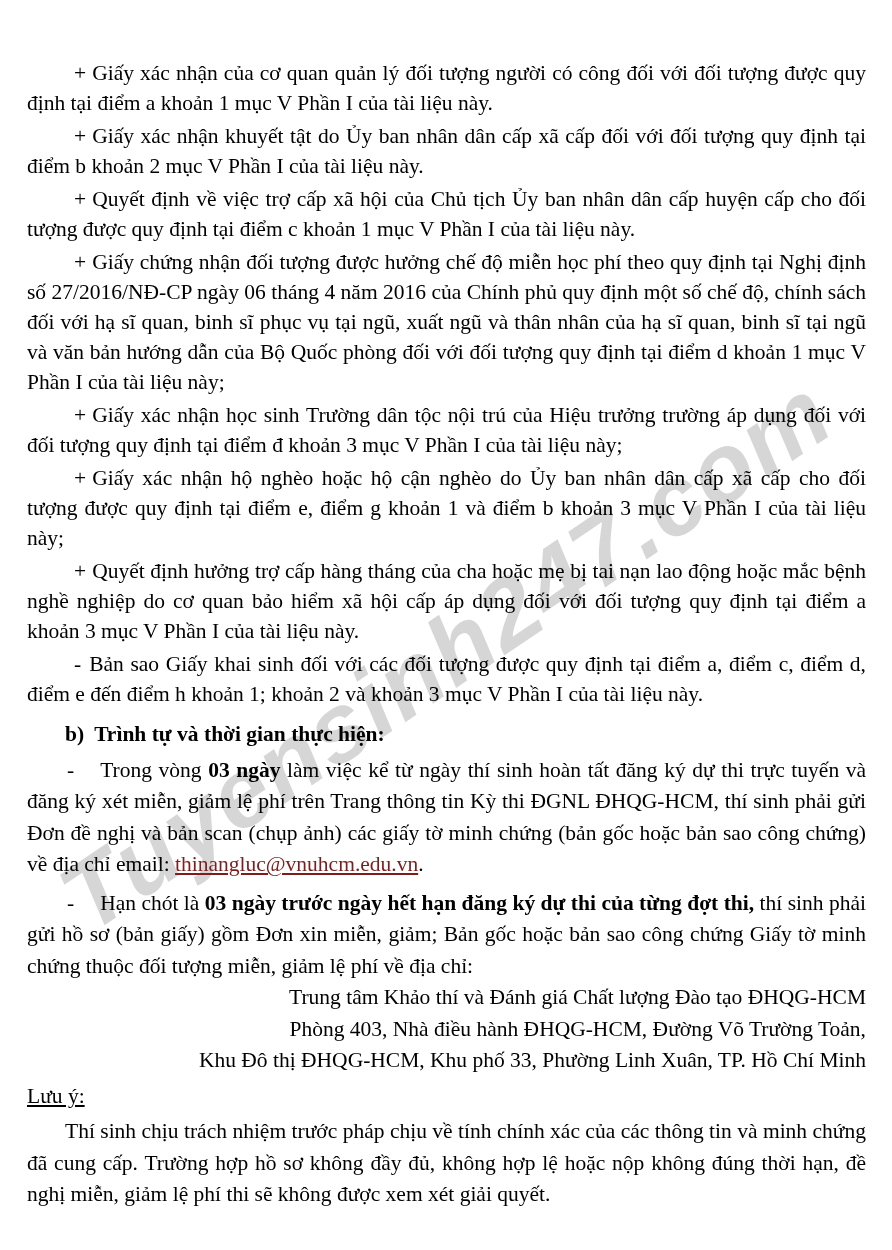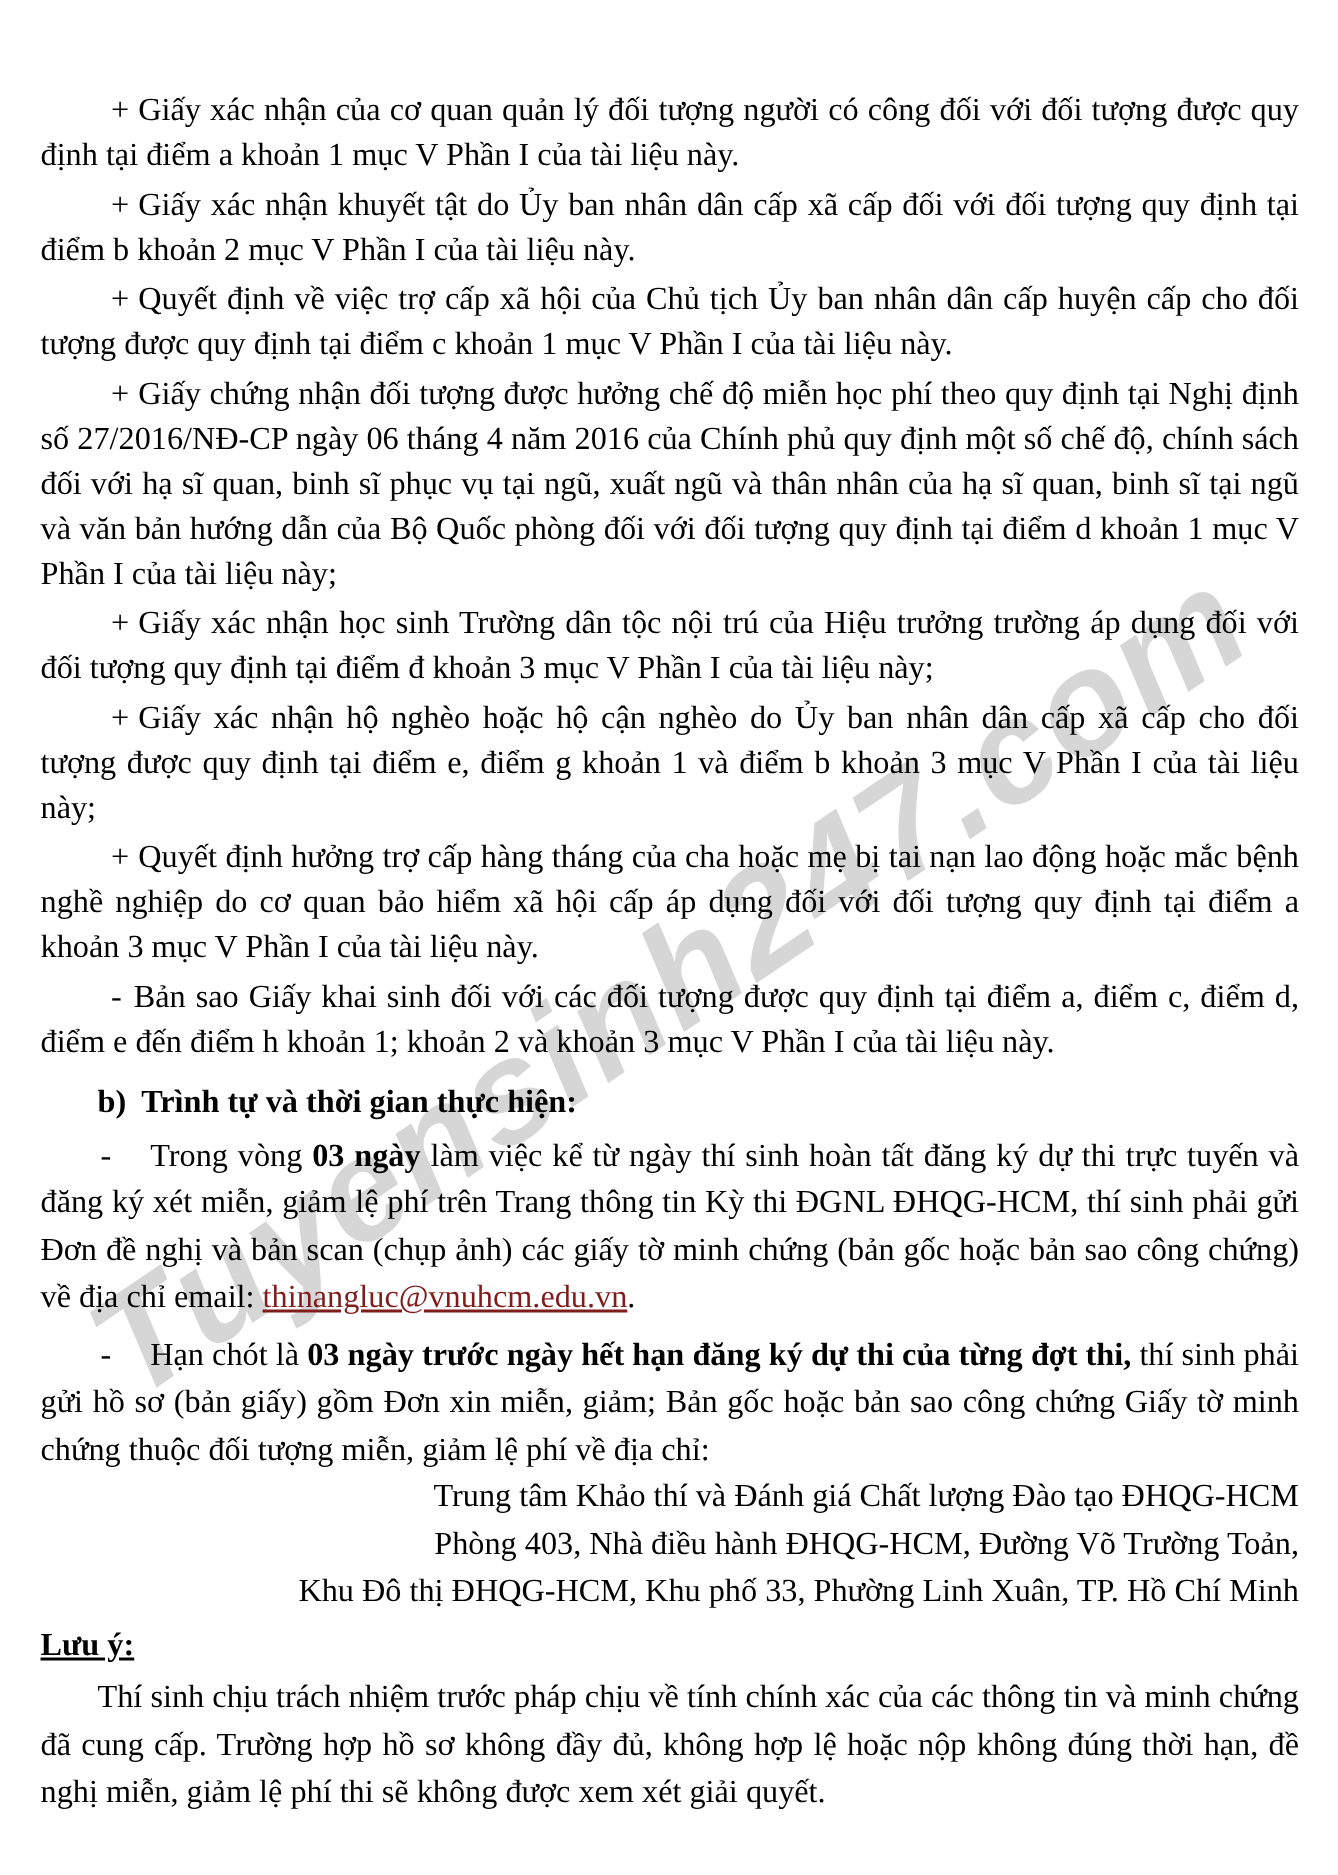--- a/index.html
+++ b/index.html
@@ -68,21 +68,21 @@
   .address-line {
     text-align: right;
     line-height: 31.5px;
   }
   .note-heading {
     margin-top: 4px;
     line-height: 31.5px;
     text-align: left;
   }
   .note-heading .u {
-    font-weight: bold;
+    font-weight: normal;
     text-decoration: underline;
   }
   .note-text {
     margin-top: 4px;
     line-height: 31.5px;
     text-indent: 38px;
   }
   b { font-weight: bold; }
 </style>
 </head>

